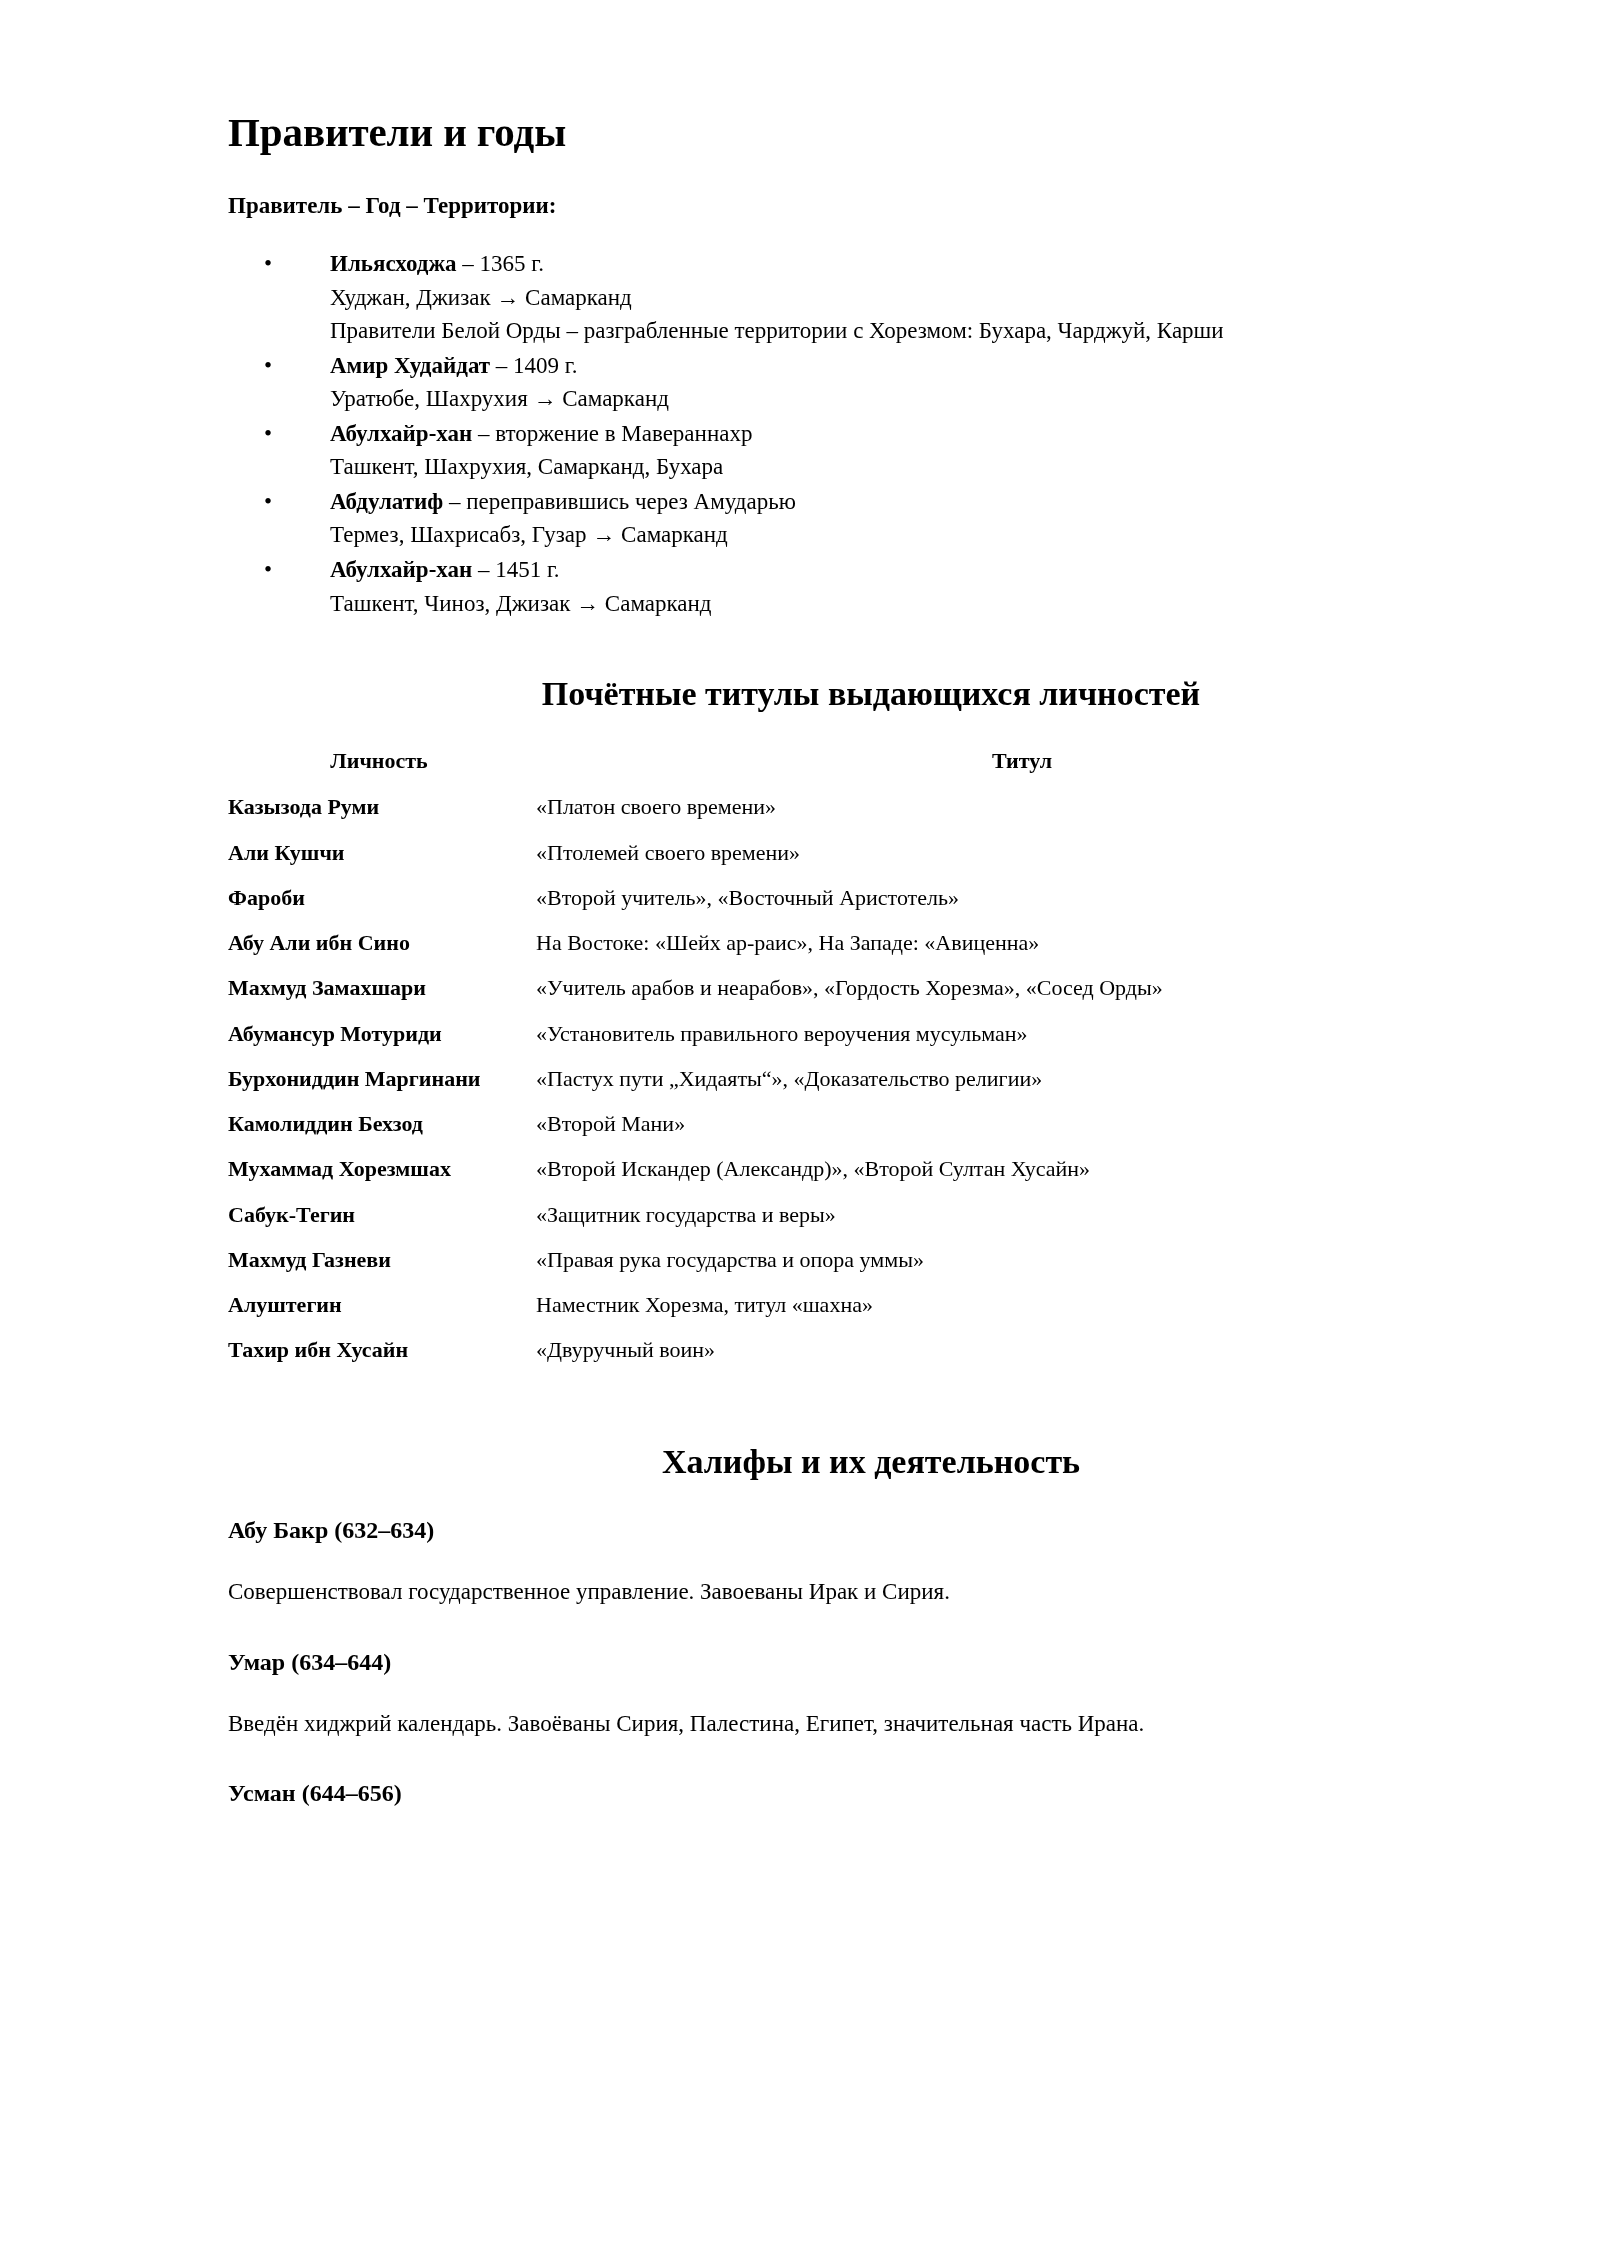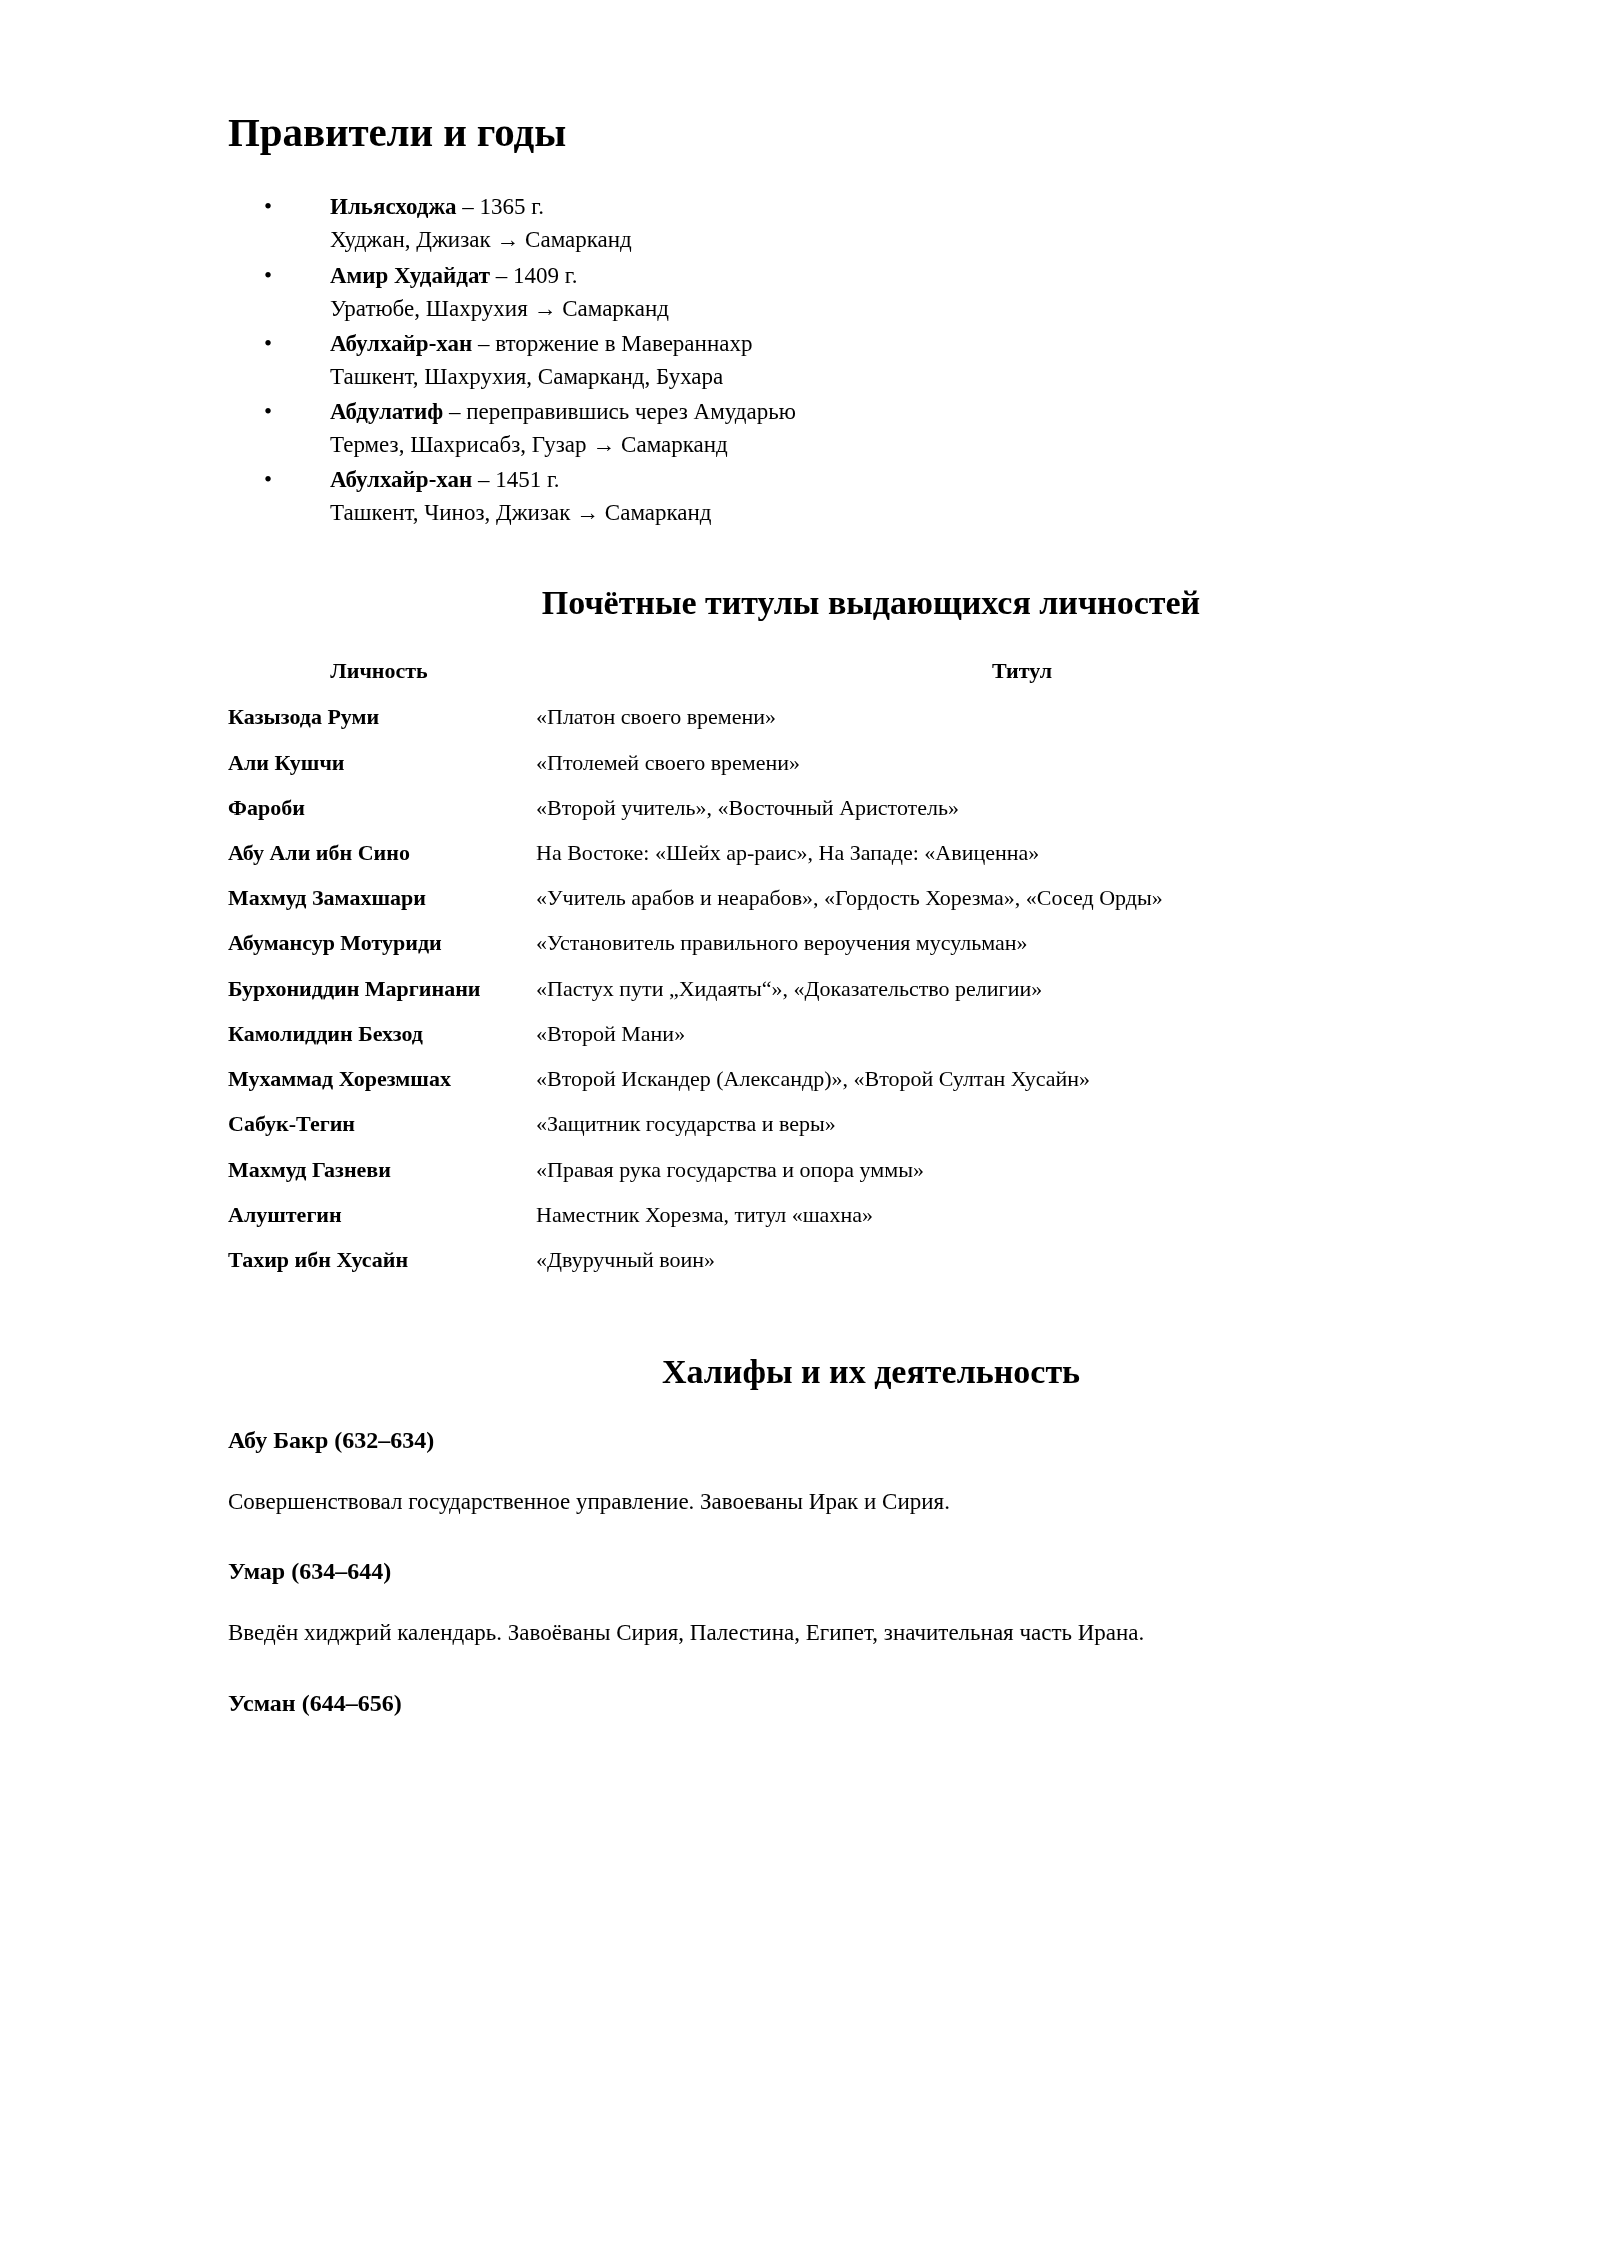--- a/index.html
+++ b/index.html
@@ -121,25 +121,27 @@
   }
 </style>
 </head>
 <body>
 
 <div class="page">
   <div class="content">
 
     <h1 class="doc-h1">Правители и годы</h1>
 
+    <p class="lead">Правитель – Год – Территории:</p>
 
     <ul class="rulers-list">
       <li>
         <span class="ruler-name">Ильясходжа</span><span> – 1365 г.</span>
         <span class="ruler-line">Худжан, Джизак  →  Самарканд</span>
+        <span class="ruler-line">Правители Белой Орды – разграбленные территории с Хорезмом: Бухара, Чарджуй, Карши</span>
       </li>
       <li>
         <span class="ruler-name">Амир Худайдат</span><span> – 1409 г.</span>
         <span class="ruler-line">Уратюбе, Шахрухия  →  Самарканд</span>
       </li>
       <li>
         <span class="ruler-name">Абулхайр-хан</span><span> – вторжение в Мавераннахр</span>
         <span class="ruler-line">Ташкент, Шахрухия, Самарканд, Бухара</span>
       </li>
       <li>

